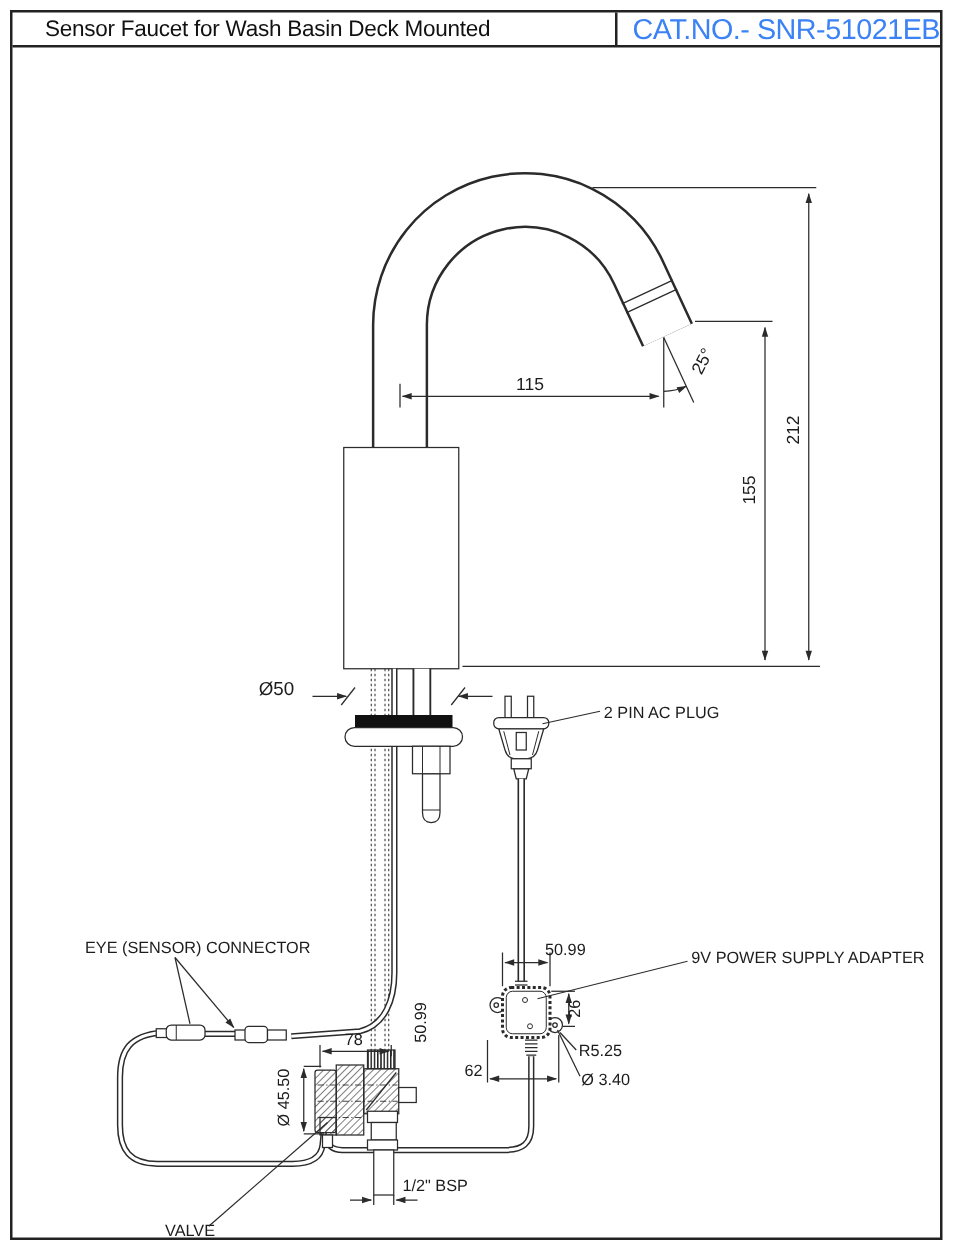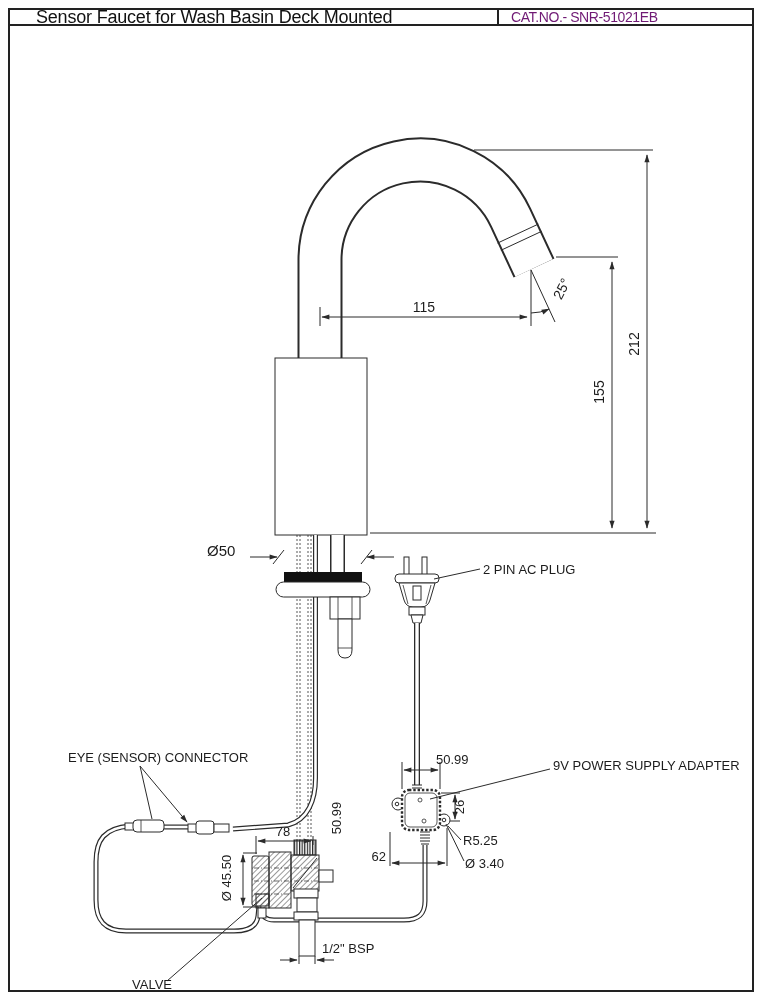--- a/index.html
+++ b/index.html
@@ -1,25 +1,25 @@
 <!DOCTYPE html>
 <html><head>
 <meta charset="utf-8">
 <style>
   html,body{margin:0;padding:0;background:#ffffff;width:762px;height:1000px;
     font-family:"Liberation Sans", sans-serif;}
   .page{position:absolute;left:8px;top:8px;width:746px;height:984px;
     border:2px solid #222;box-sizing:border-box;background:#fff;}
-  .titleblock{position:absolute;left:0;top:0;width:100%;height:16px;
+  .titleblock{position:absolute;left:0;top:0;width:100%;height:28px;
     border-bottom:2px solid #222;box-sizing:border-box;display:flex;}
   .title-cell{width:489px;border-right:2px solid #222;box-sizing:border-box;
     display:flex;align-items:center;padding-left:26px;font-size:18px;
     letter-spacing:-0.2px;color:#111;white-space:nowrap;}
   .cat-cell{flex:1;display:flex;align-items:center;padding-left:12px;
-    font-size:14px;letter-spacing:-0.4px;color:#701a75;white-space:nowrap;}
+    font-size:23px;letter-spacing:-0.4px;color:#3b82f6;white-space:nowrap;}
   svg{position:absolute;left:0;top:28px;}
   svg text{fill:#1c1c1c;}
   .t13{font-size:13px;}
   .t14{font-size:14px;}
   .t15{font-size:15px;}
   .ln{stroke:#2b2b2b;stroke-width:1;fill:none;}
   .thin{stroke:#2b2b2b;stroke-width:0.8;fill:none;}
   .wh{stroke:#ffffff;fill:none;}
   .bk{stroke:#2b2b2b;fill:none;}
   .part{fill:#ffffff;stroke:#2b2b2b;stroke-width:1;}

